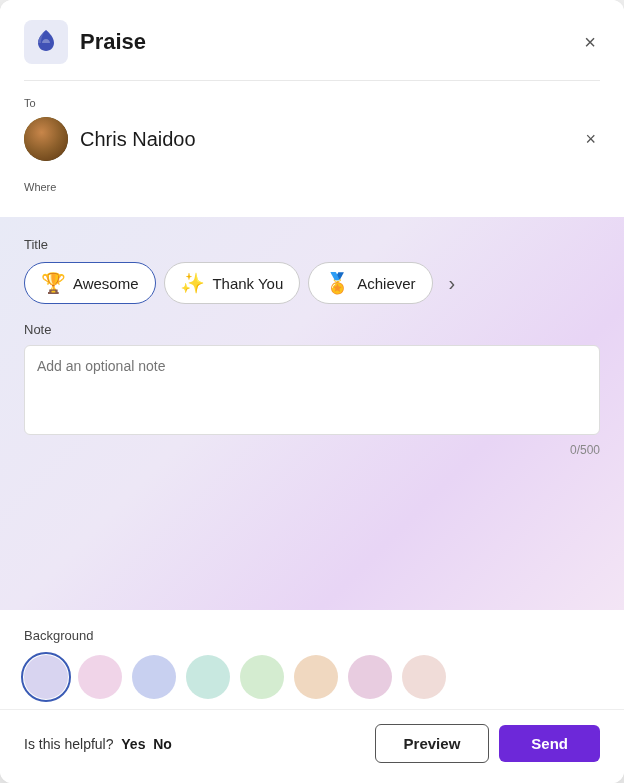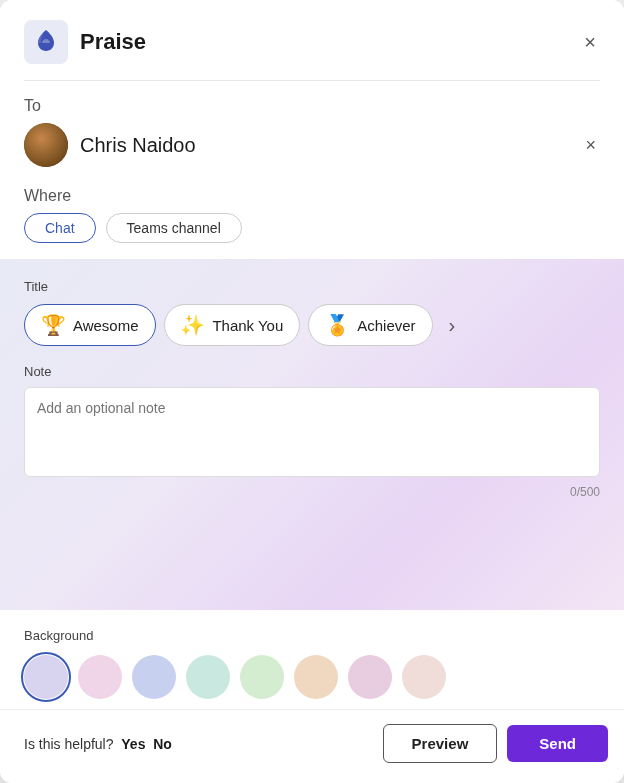--- a/index.html
+++ b/index.html
@@ -57,21 +57,21 @@
       height: 1px;
       background: #e8e8e8;
       margin: 0 24px;
     }
     
     .to-section {
       padding: 16px 24px 8px 24px;
       background: #fff;
     }
     .field-label {
-      font-size: 16px;
+      font-size: 11px;
       color: #555;
       margin-bottom: 8px;
     }
     .recipient-row {
       display: flex;
       align-items: center;
       justify-content: space-between;
     }
     .recipient-info {
       display: flex;
@@ -238,21 +238,21 @@
       content: '';
       position: absolute;
       inset: -3px;
       border-radius: 50%;
       border: 2px solid #3a5bb5;
     }
     
     .footer {
       display: flex;
       align-items: center;
-      padding: 14px 16px 20px 24px;
+      padding: 14px 24px 20px 24px;
       background: #fff;
       border-top: 1px solid #eee;
     }
     .helpful-text {
       font-size: 14px;
       color: #333;
       flex: 1;
     }
     .helpful-text strong {
       font-weight: 700;
@@ -312,24 +312,20 @@
           <div class="avatar-face"></div>
         </div>
         <span class="recipient-name">Chris Naidoo</span>
       </div>
       <button class="recipient-close-btn">×</button>
     </div>
   </div>
 
   <div class="where-section">
     <div class="field-label">Where</div>
-    <div class="where-buttons">
-      <button class="where-btn active">Chat</button>
-      <button class="where-btn">Teams channel</button>
-    </div>
   </div>
 
   <div class="gradient-section">
     
     <div class="title-label">Title</div>
     <div class="title-buttons">
       <button class="title-btn active">
         <span class="emoji">🏆</span>
         <span>Awesome</span>
       </button>

